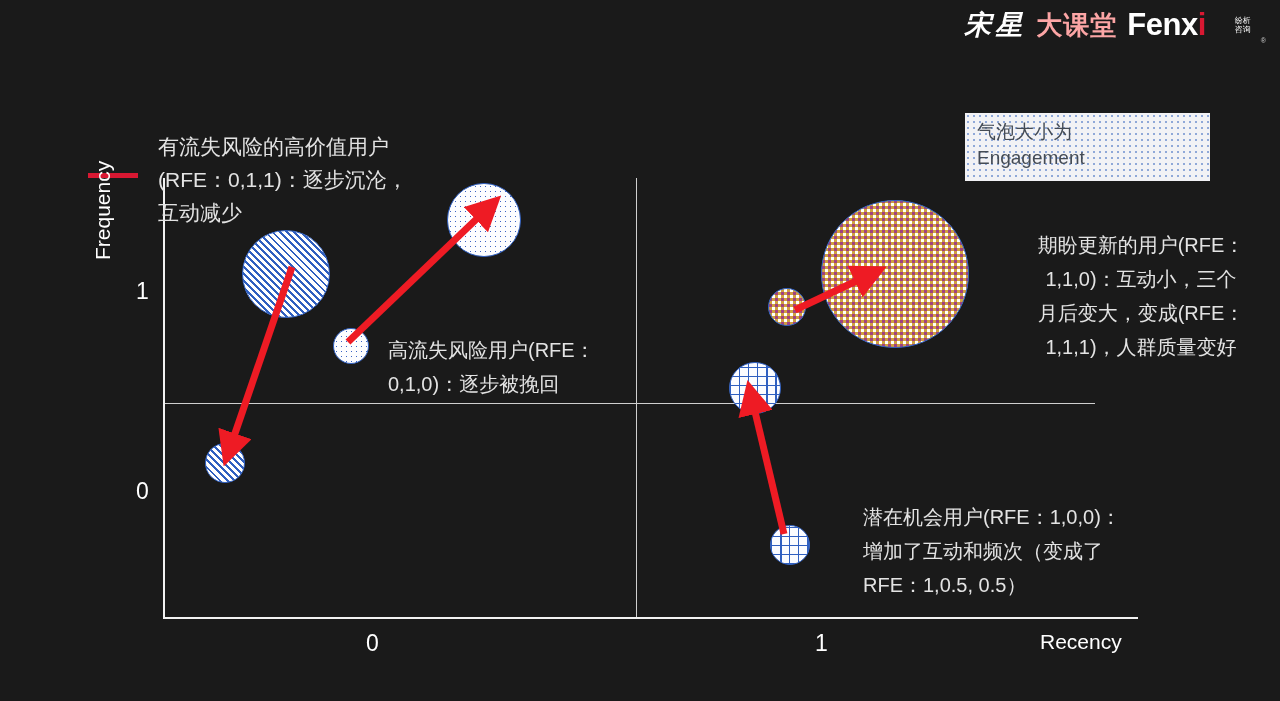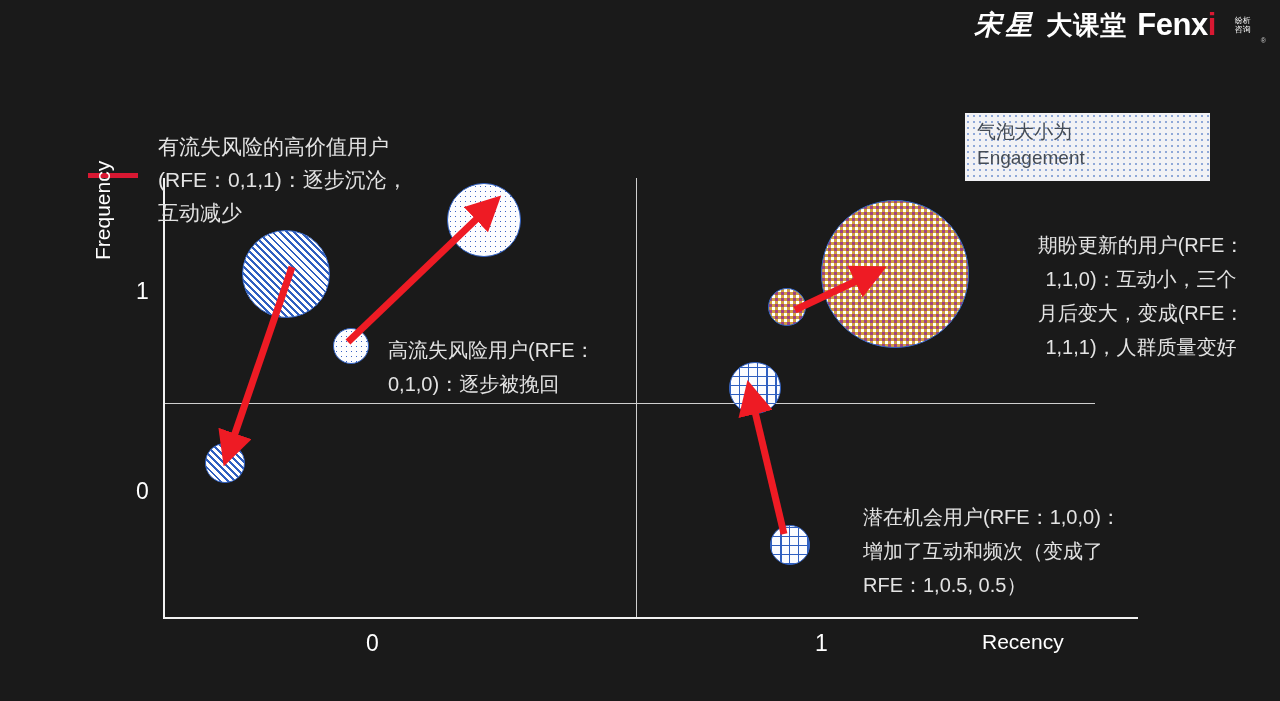--- a/index.html
+++ b/index.html
@@ -15,30 +15,30 @@
 
   
   .brand{position:absolute;right:14px;top:4px;display:flex;align-items:center;gap:10px;height:42px;}
   .brand-cn-seal{
     font-family:"Liberation Serif","DejaVu Serif",serif;
     font-size:27px;font-weight:bold;color:#ffffff;letter-spacing:4px;
     font-style:italic;
   }
   .brand-cn-bold{
     font-family:"Liberation Sans","DejaVu Sans",sans-serif;
-    font-size:26px;font-weight:bold;color:#ffffff;letter-spacing:1px;
+    font-size:26px;font-weight:bold;color:#fca5a5;letter-spacing:1px;
   }
   .brand-fenxi{
     font-family:"Liberation Sans","DejaVu Sans",sans-serif;
     font-size:31px;font-weight:bold;color:#ffffff;letter-spacing:-0.5px;
   }
   .brand-fenxi .i-red{color:#d81832;}
   .brand-sub{
     display:inline-flex;flex-direction:column;justify-content:center;
-    font-size:8px;line-height:9px;color:#ffffff;margin-left:9px;
+    font-size:8px;line-height:9px;color:#ffffff;margin-left:19px;
   }
   .brand-r{font-size:7px;color:#cccccc;align-self:flex-end;margin-bottom:2px;}
 
   
   .page-title{
     position:absolute;left:80px;top:54px;
     font-size:41px;font-weight:bold;color:#ffffff;
     letter-spacing:1px;white-space:nowrap;
     text-shadow:0 0 1px #fff;
   }
@@ -58,21 +58,21 @@
   .axis-x{position:absolute;left:163px;top:617px;width:975px;height:2px;background:#f2f2f2;}
   .quad-h{position:absolute;left:163px;top:403px;width:932px;height:1px;background:#cfcfcf;}
   .quad-v{position:absolute;left:636px;top:178px;width:1px;height:440px;background:#cfcfcf;}
 
   .axis-label-y{
     position:absolute;left:91px;top:260px;
     transform:rotate(-90deg);transform-origin:left top;
     font-size:21px;color:#ffffff;white-space:nowrap;
   }
   .axis-label-x{
-    position:absolute;left:982px;top:630px;
+    position:absolute;left:1040px;top:630px;
     font-size:21px;color:#ffffff;white-space:nowrap;
   }
   .tick{position:absolute;font-size:23px;color:#ffffff;}
   .tick-y1{left:136px;top:278px;}
   .tick-y0{left:136px;top:478px;}
   .tick-x0{left:366px;top:630px;}
   .tick-x1{left:815px;top:630px;}
 
   .red-marker{
     position:absolute;left:88px;top:173px;width:50px;height:5px;background:#d81832;

